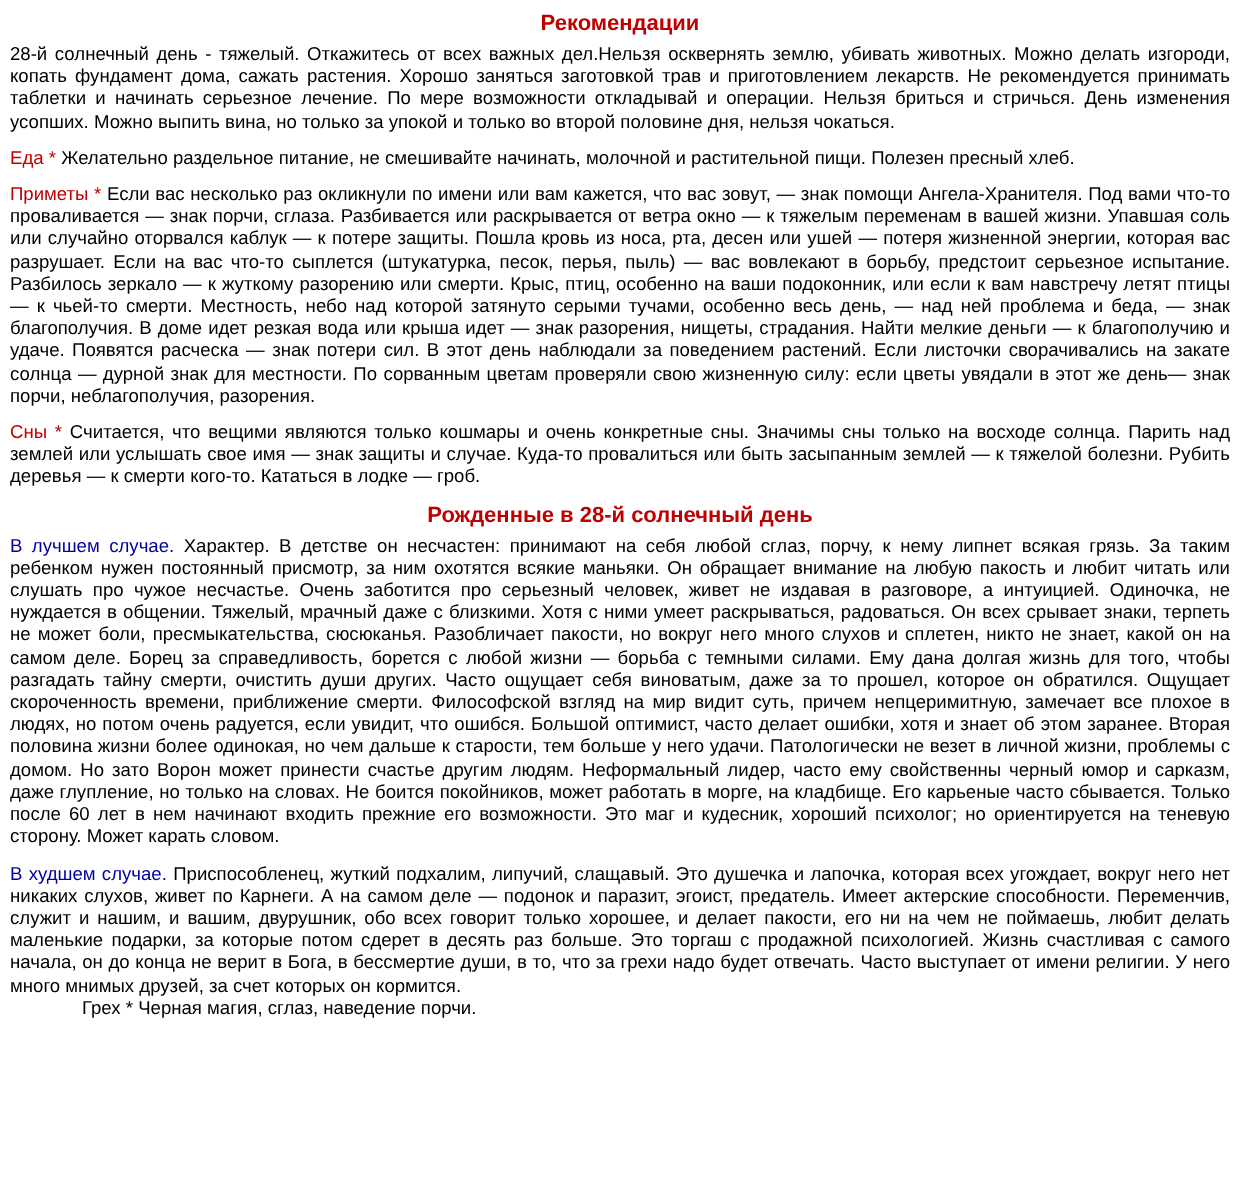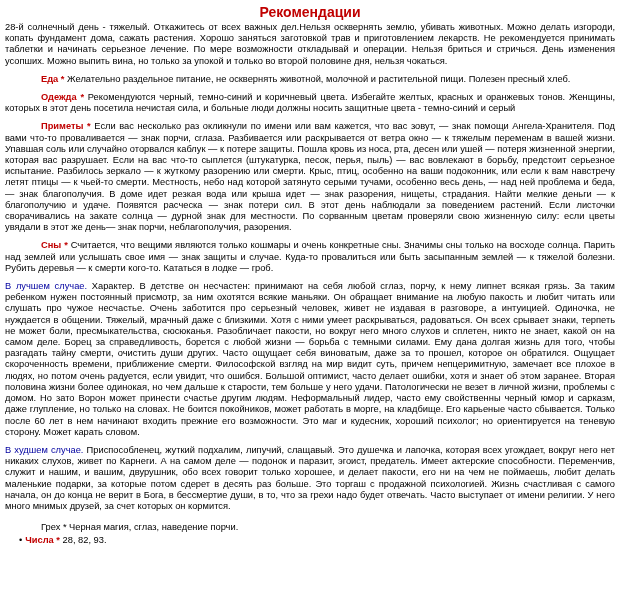--- a/index.html
+++ b/index.html
@@ -13,38 +13,37 @@
     font-size: 9.3px;
     line-height: 11.2px;
     color: #000000;
   }
   .page {
     width: 620px;
     box-sizing: border-box;
     padding: 4px 5px 10px 5px;
   }
   h1.section-title {
-    font-size: 14px;
+    font-size: 11px;
     line-height: 12px;
     font-weight: bold;
     color: #c00000;
     text-align: center;
     margin: 2px 0 4px 0;
   }
   p.para {
     margin: 0 0 7px 0;
     text-align: justify;
   }
   p.para.tight {
-    margin-bottom: 10px;
+    margin-bottom: 0;
   }
   .lead {
-    font-weight: bold;
+    font-weight: normal;
     color: #c00000;
-    margin-left: 36px;
   }
   .lead-blue {
     font-weight: normal;
     color: #0000a0;
   }
   ul.facts {
     list-style: none;
     margin: 0;
     padding: 0 0 0 14px;
   }
@@ -67,33 +66,32 @@
 </style>
 </head>
 <body>
 
 <div class="page">
 
   <h1 class="section-title">Рекомендации</h1>
 
   <p class="para"><span>28-й солнечный день - тяжелый. Откажитесь от всех важных дел.Нельзя осквернять землю, убивать животных. Можно делать изгороди, копать фундамент дома, сажать растения. Хорошо заняться заготовкой трав и приготовлением лекарств. Не рекомендуется принимать таблетки и начинать серьезное лечение. По мере возможности откладывай и операции. Нельзя бриться и стричься. День изменения усопших. Можно выпить вина, но только за упокой и только во второй половине дня, нельзя чокаться.</span></p>
 
-  <p class="para"><span class="lead">Еда *</span> <span>Желательно раздельное питание, не осквернять животной, молочной и растительной пищи. Полезен пресный хлеб.</span></p>
+  <p class="para"><span class="lead">Еда *</span> <span>Желательно раздельное питание, не смешивайте начинать, молочной и растительной пищи. Полезен пресный хлеб.</span></p>
 
-  <p class="para"><span class="lead">Одежда *</span> <span>Рекомендуются черный, темно-синий и коричневый цвета. Избегайте желтых, красных и оранжевых тонов. Женщины, которых в этот день посетила нечистая сила, и больные люди должны носить защитные цвета - темно-синий и серый</span></p>
 
   <p class="para"><span class="lead">Приметы *</span> <span>Если вас несколько раз окликнули по имени или вам кажется, что вас зовут, — знак помощи Ангела-Хранителя. Под вами что-то проваливается — знак порчи, сглаза. Разбивается или раскрывается от ветра окно — к тяжелым переменам в вашей жизни. Упавшая соль или случайно оторвался каблук — к потере защиты. Пошла кровь из носа, рта, десен или ушей — потеря жизненной энергии, которая вас разрушает. Если на вас что-то сыплется (штукатурка, песок, перья, пыль) — вас вовлекают в борьбу, предстоит серьезное испытание. Разбилось зеркало — к жуткому разорению или смерти. Крыс, птиц, особенно на ваши подоконник, или если к вам навстречу летят птицы — к чьей-то смерти. Местность, небо над которой затянуто серыми тучами, особенно весь день, — над ней проблема и беда, — знак благополучия. В доме идет резкая вода или крыша идет — знак разорения, нищеты, страдания. Найти мелкие деньги — к благополучию и удаче. Появятся расческа — знак потери сил. В этот день наблюдали за поведением растений. Если листочки сворачивались на закате солнца — дурной знак для местности. По сорванным цветам проверяли свою жизненную силу: если цветы увядали в этот же день— знак порчи, неблагополучия, разорения.</span></p>
 
   <p class="para"><span class="lead">Сны *</span> <span>Считается, что вещими являются только кошмары и очень конкретные сны. Значимы сны только на восходе солнца. Парить над землей или услышать свое имя — знак защиты и случае. Куда-то провалиться или быть засыпанным землей — к тяжелой болезни. Рубить деревья — к смерти кого-то. Кататься в лодке — гроб.</span></p>
 
+  <h1 class="section-title">Рожденные в 28-й солнечный день</h1>
 
   <p class="para"><span class="lead-blue">В лучшем случае.</span> <span>Характер. В детстве он несчастен: принимают на себя любой сглаз, порчу, к нему липнет всякая грязь. За таким ребенком нужен постоянный присмотр, за  ним охотятся всякие маньяки. Он обращает внимание на любую пакость и любит читать или слушать про чужое несчастье. Очень заботится про серьезный человек, живет не издавая в разговоре, а интуицией. Одиночка, не нуждается в общении. Тяжелый, мрачный даже с близкими. Хотя с ними умеет раскрываться, радоваться. Он всех срывает знаки, терпеть не может боли, пресмыкательства, сюсюканья. Разобличает пакости, но вокруг него много слухов и сплетен, никто не знает, какой он на самом деле. Борец за справедливость, борется с любой жизни — борьба с темными силами. Ему дана долгая жизнь для того, чтобы разгадать тайну смерти, очистить души других. Часто ощущает себя виноватым, даже за то прошел, которое он обратился. Ощущает скороченность времени, приближение смерти. Философской взгляд на мир видит суть, причем непцеримитную, замечает все плохое в людях, но потом очень радуется, если увидит, что ошибся. Большой оптимист, часто делает ошибки, хотя и знает об этом заранее. Вторая половина жизни более одинокая, но чем дальше к старости, тем больше у него удачи. Патологически не везет в личной жизни, проблемы с домом. Но зато Ворон может принести счастье другим людям. Неформальный лидер, часто ему свойственны черный юмор и сарказм, даже глупление, но только на словах. Не боится покойников, может работать в морге, на кладбище. Его карьеные часто сбывается. Только после 60 лет в нем начинают входить прежние его возможности. Это маг и кудесник, хороший психолог; но ориентируется на теневую сторону. Может карать словом.</span></p>
 
 
   <p class="para tight"><span class="lead-blue">В худшем случае.</span> <span>Приспособленец, жуткий подхалим, липучий, слащавый. Это душечка и лапочка, которая всех угождает, вокруг него нет никаких слухов, живет по Карнеги. А на самом деле — подонок и паразит, эгоист, предатель. Имеет актерские способности. Переменчив, служит и нашим, и вашим, двурушник, обо всех говорит только хорошее, и делает пакости, его ни на чем не поймаешь, любит делать маленькие подарки, за которые потом сдерет в десять раз больше. Это торгаш с продажной психологией. Жизнь счастливая с самого начала, он до конца не верит в Бога, в бессмертие души, в то, что за грехи надо будет отвечать. Часто выступает от имени религии. У него много мнимых друзей, за счет которых он кормится.</span></p>
 
   <p class="greek-line">Грех * Черная магия, сглаз, наведение порчи.</p>
 
   <ul class="facts">
-    <li><span class="bullet">•</span><span class="label">Числа *</span> <span>28, 82, 93.</span></li>
   </ul>
 
 </div>
 
 </body></html>

